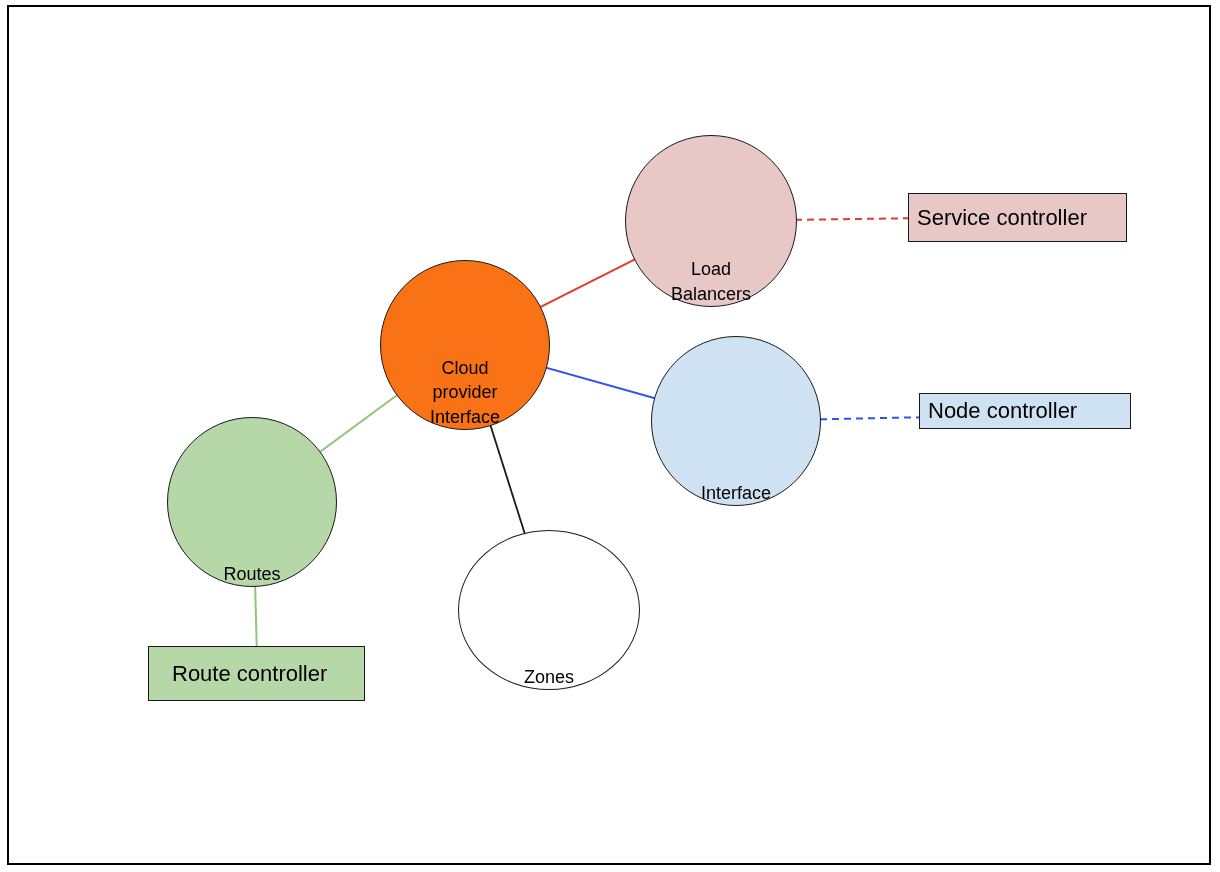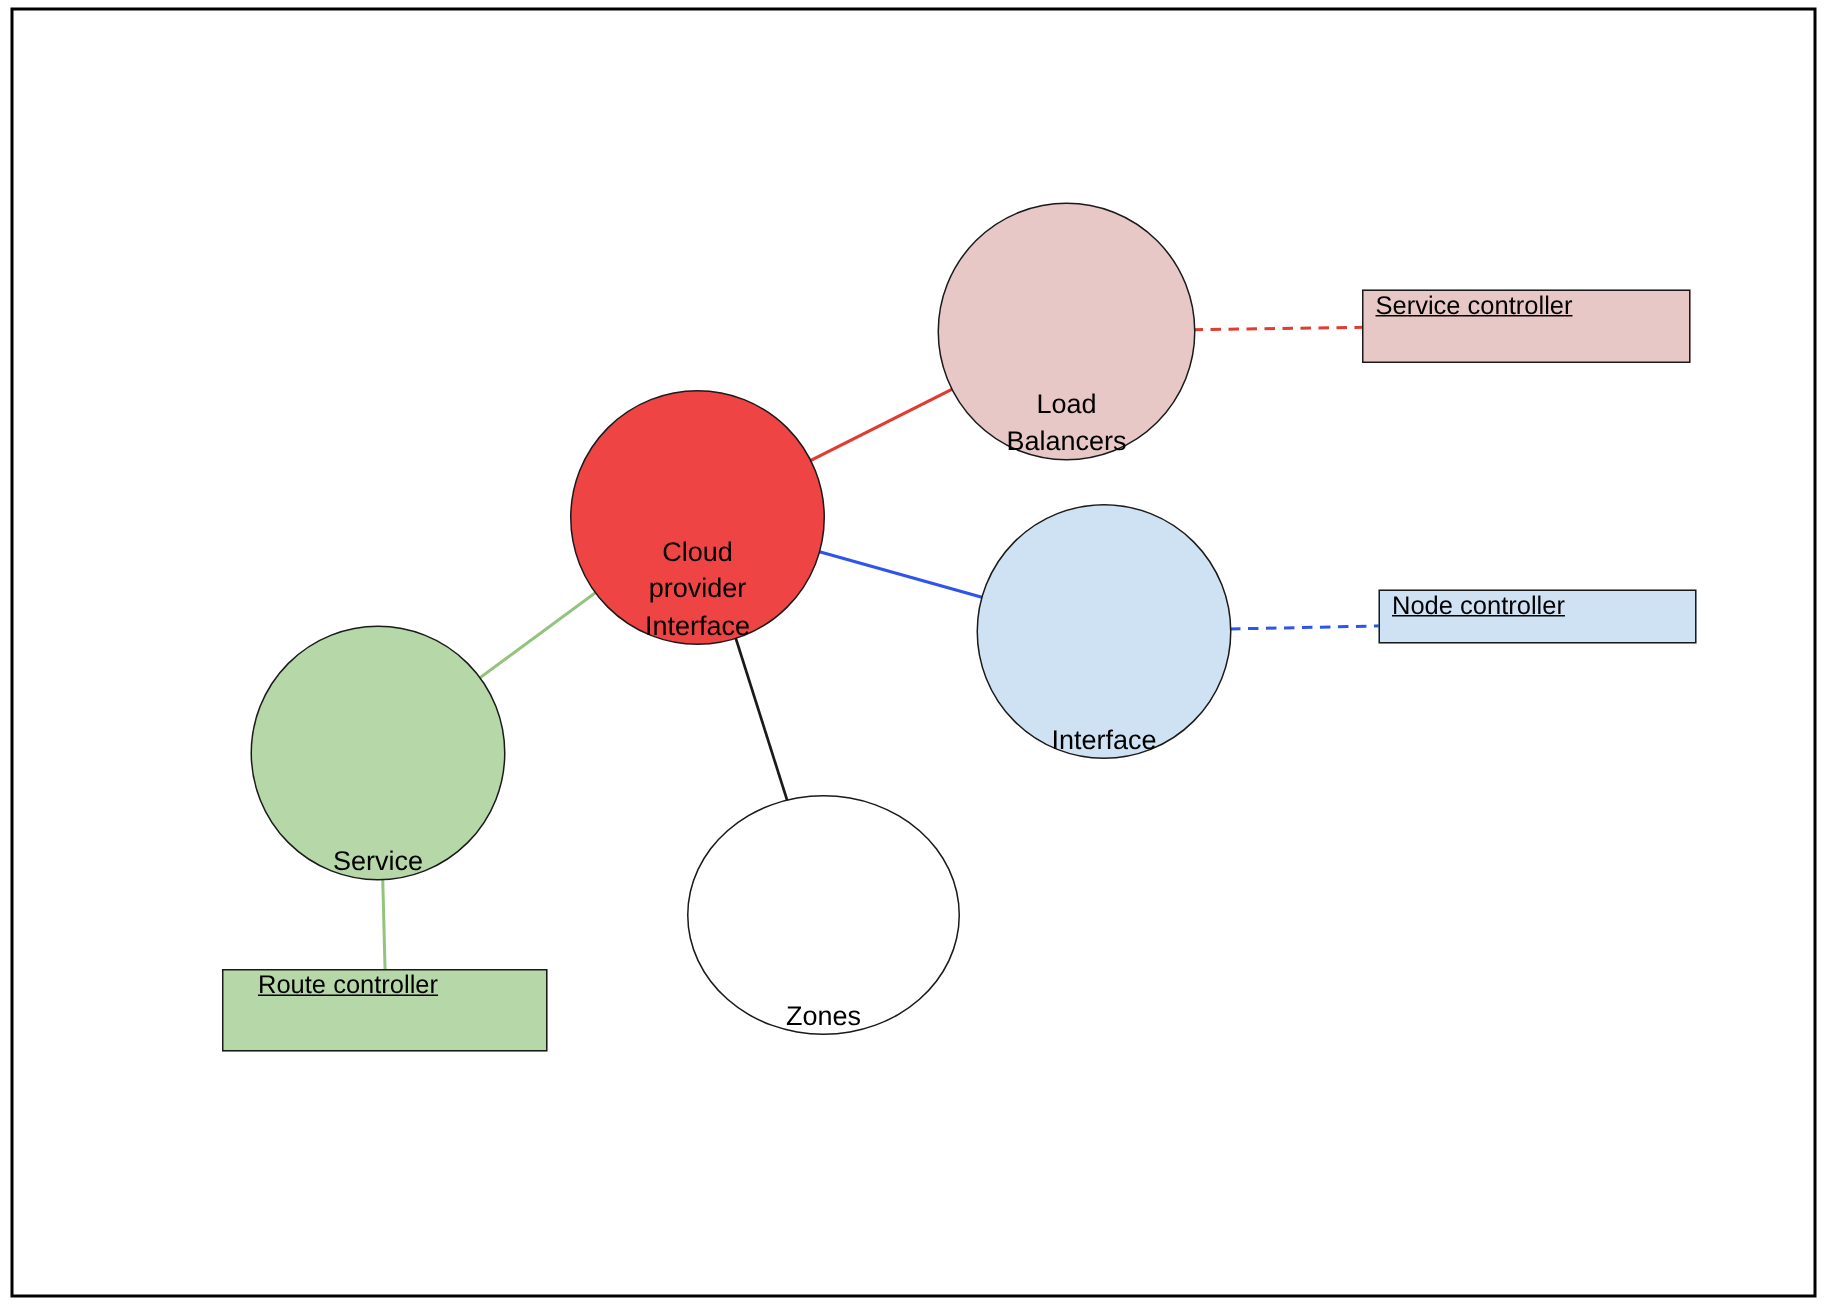--- a/index.html
+++ b/index.html
@@ -38,34 +38,33 @@
       border: 1.5px solid #1a1a1a;
       border-radius: 50%;
       display: flex;
       align-items: flex-end;
       justify-content: center;
       text-align: center;
       font-size: 18px;
       line-height: 1.35;
     }
     .node .lbl { max-width: 102px; }
-    .node-cloud   { left: 380px; top: 260px; width: 170px; height: 170px; background: #ef4444; }
+    .node-cloud   { left: 380px; top: 260px; width: 170px; height: 170px; background: #f97316; }
     .node-lb      { left: 625px; top: 135px; width: 172px; height: 172px; background: #e8c7c7; }
     .node-inst    { left: 651px; top: 336px; width: 170px; height: 170px; background: #cfe2f3; }
     .node-routes  { left: 167px; top: 417px; width: 170px; height: 170px; background: #b6d7a8; }
     .node-zones   { left: 458px; top: 530px; width: 182px; height: 160px; background: #ffffff; }
     .ctrl {
       position: absolute;
       box-sizing: border-box;
       border: 1.5px solid #1a1a1a;
       display: flex;
-      align-items: flex-start;
+      align-items: center;
       padding-left: 8px;
-      font-size: 17px;
-      text-decoration: underline;
+      font-size: 22px;
     }
     .ctrl-service { left: 908px; top: 193px; width: 219px; height: 49px; background: #e8c7c7; }
     .ctrl-node    { left: 919px; top: 393px; width: 212px; height: 36px; background: #cfe2f3; }
     .ctrl-route   { left: 148px; top: 646px; width: 217px; height: 55px; background: #b6d7a8; padding-left: 23px; }
   </style>
 </head>
 <body>
 
 <div class="canvas">
   <div class="frame"></div>
@@ -86,21 +85,21 @@
 
   <div class="node node-lb">
     <span class="lbl">Load Balancers</span>
   </div>
 
   <div class="node node-inst">
     <span class="lbl">Interface</span>
   </div>
 
   <div class="node node-routes">
-    <span class="lbl">Service</span>
+    <span class="lbl">Routes</span>
   </div>
 
   <div class="node node-zones">
     <span class="lbl">Zones</span>
   </div>
 
   <div class="ctrl ctrl-service">
     <span>Service controller</span>
   </div>
 

